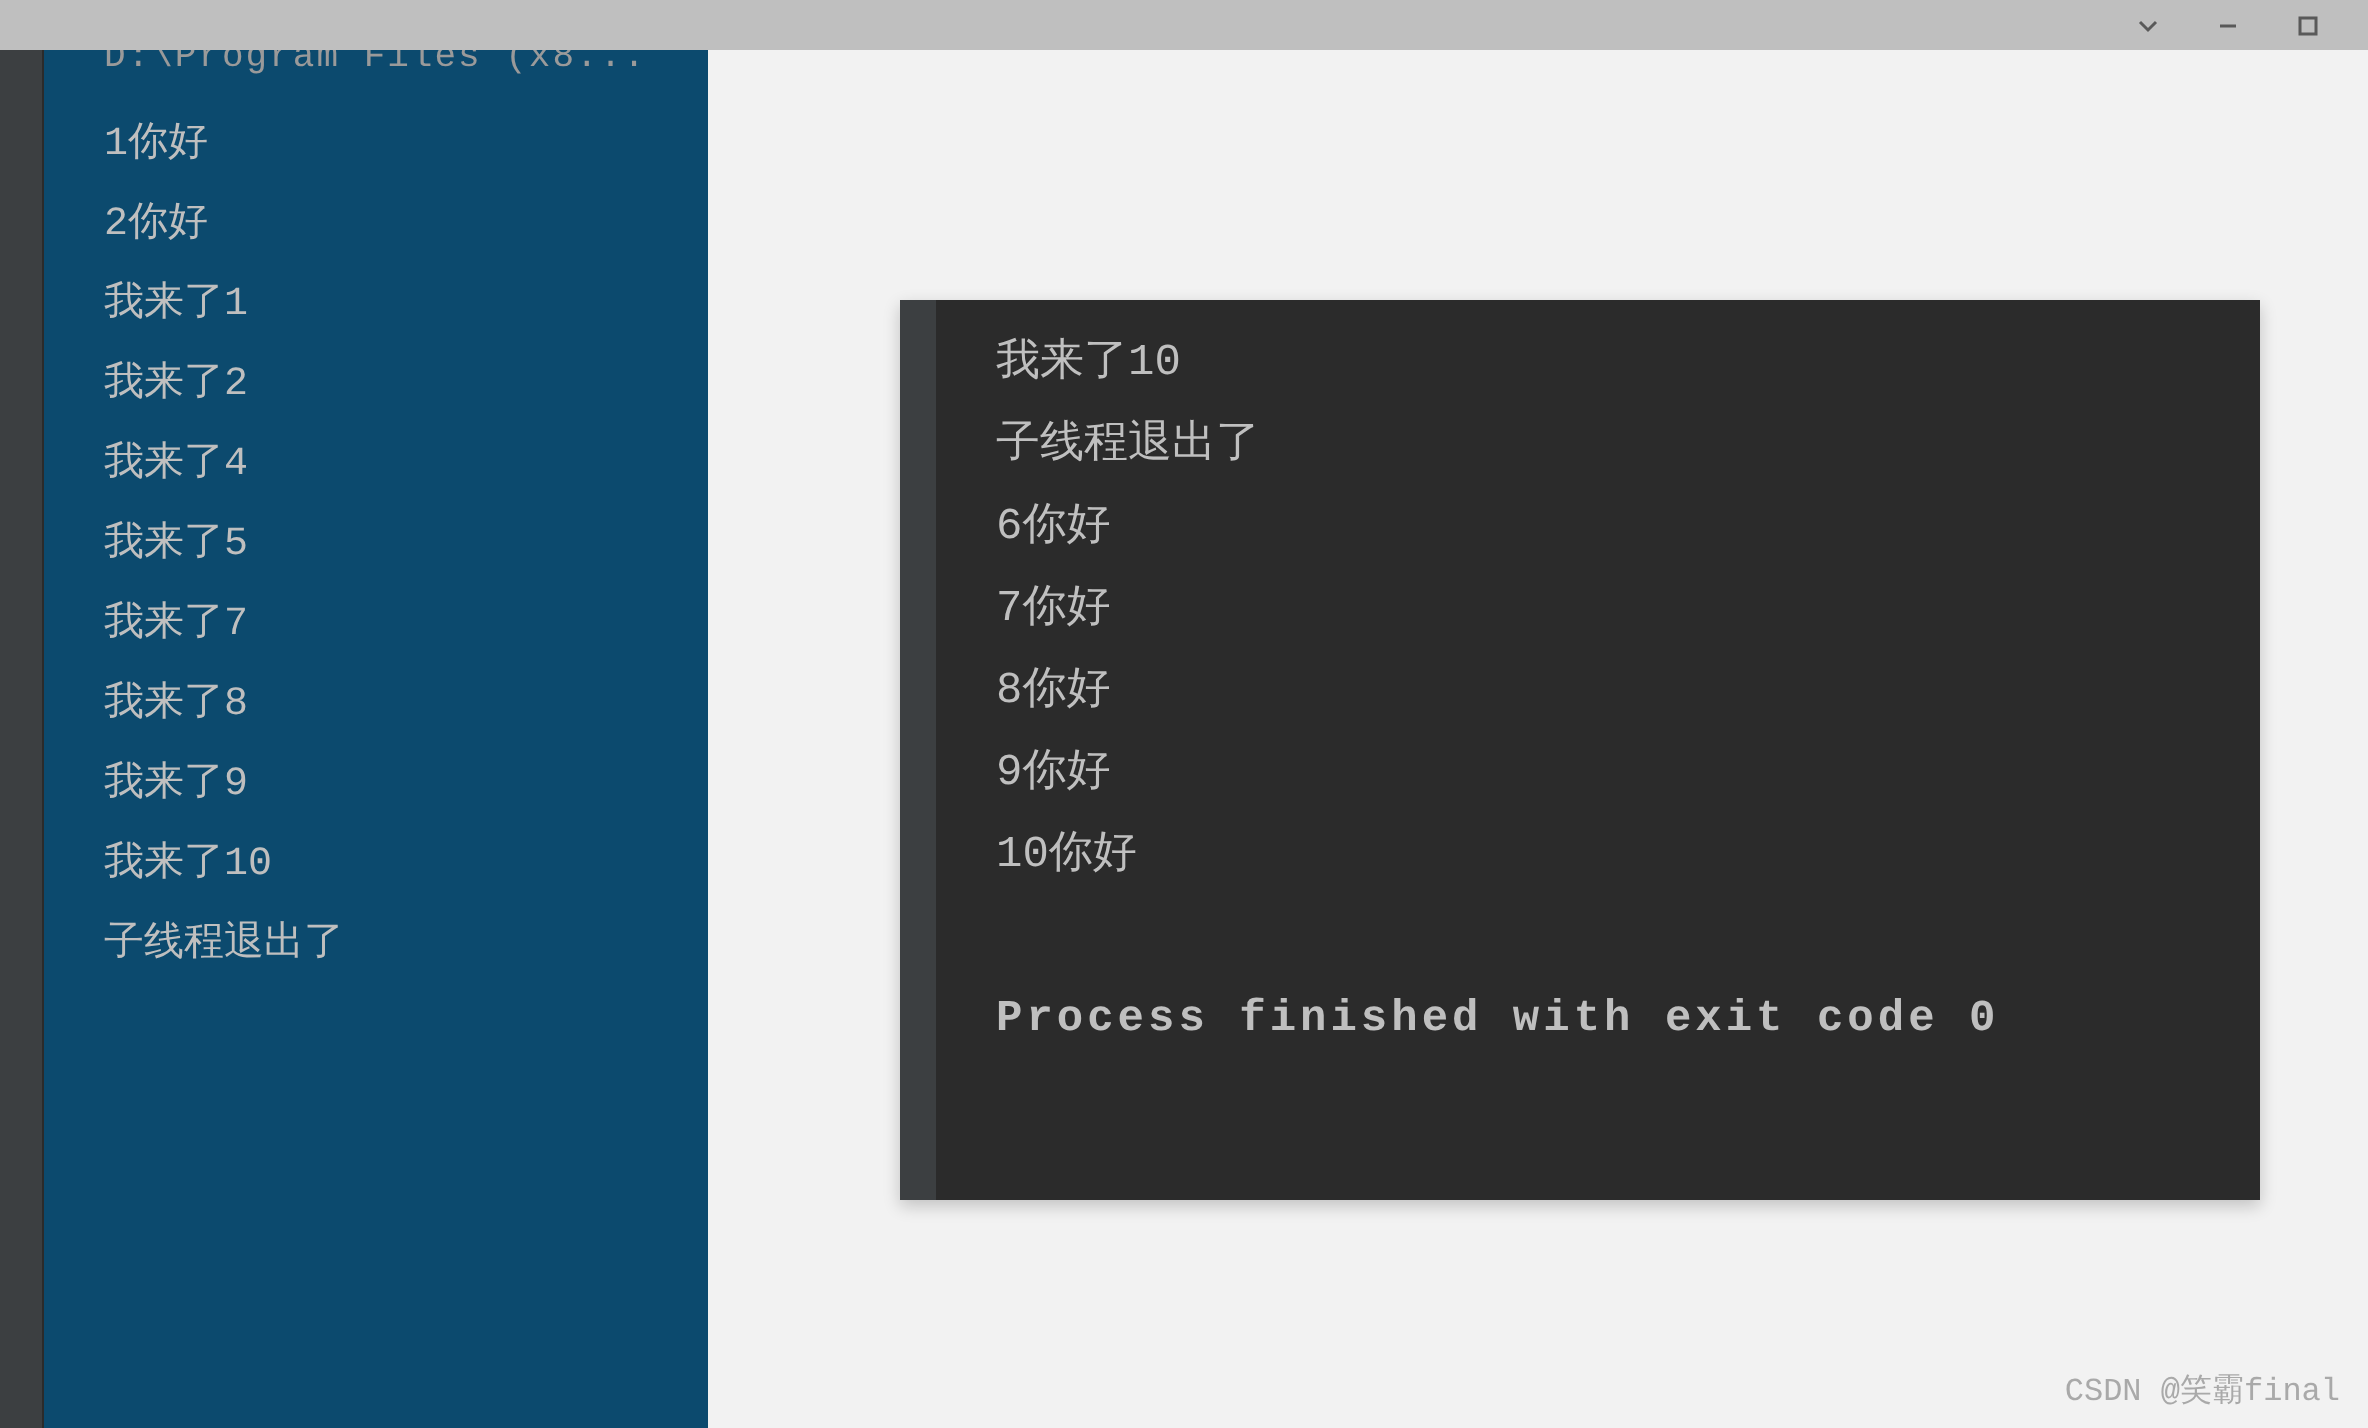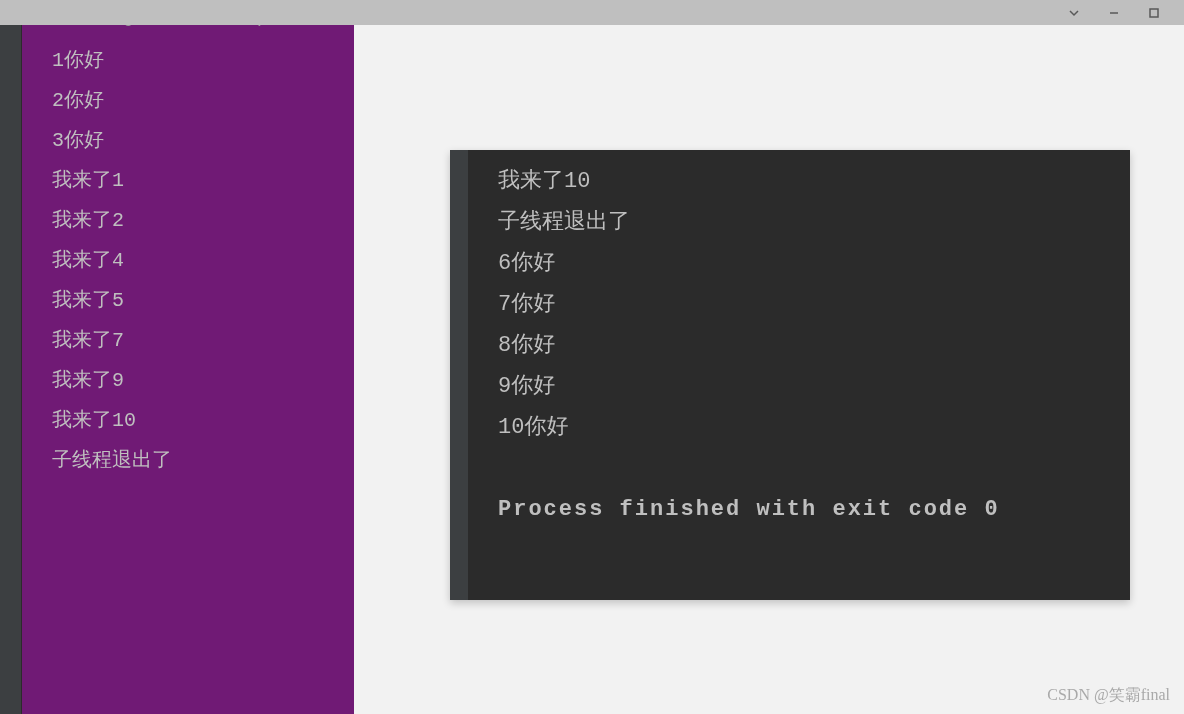--- a/index.html
+++ b/index.html
@@ -51,24 +51,24 @@
       height: 689px;
       background: #3c3f41;
       border-right: 1px solid #2b2b2b;
     }
     .left-console {
       position: absolute;
       left: 22px;
       top: 25px;
       width: 332px;
       height: 689px;
-      background: #701a75;
+      background: #0c4a6e;
       color: #bfbfbf;
       font-size: 20px;
-      padding: 0 0 0 30px;
+      padding: 12px 0 0 30px;
       overflow: hidden;
     }
     .left-console .truncated-header {
       color: #9a9a9a;
       font-size: 18px;
       white-space: nowrap;
       margin-top: -18px;
       margin-bottom: 14px;
       letter-spacing: 1px;
     }
@@ -101,21 +101,21 @@
       line-height: 41px;
       letter-spacing: 2px;
       font-weight: bold;
     }
     .watermark {
       position: absolute;
       right: 14px;
       bottom: 8px;
       color: rgba(120,120,120,0.6);
       font-size: 16px;
-      font-family: Liberation Serif, serif;
+      font-family: Liberation Mono, monospace;
     }
     .right-top-offset {
       margin-top: -30px;
     }
   </style>
 </head>
 <body>
 
 <div class="titlebar">
   <div class="titlebar-icon">
@@ -134,26 +134,26 @@
       </svg>
   </div>
 </div>
 
 <div class="gutter"></div>
 
 <div class="left-console">
   <div class="truncated-header">D:\Program Files (x8...</div>
   <div class="line">1你好</div>
   <div class="line">2你好</div>
-  <div class="line">3你好</div>
   <div class="line">我来了1</div>
   <div class="line">我来了2</div>
   <div class="line">我来了4</div>
   <div class="line">我来了5</div>
   <div class="line">我来了7</div>
+  <div class="line">我来了8</div>
   <div class="line">我来了9</div>
   <div class="line">我来了10</div>
   <div class="line">子线程退出了</div>
 </div>
 
 <div class="right-frame">
   <div class="line right-top-offset">我来了9</div>
   <div class="line">我来了10</div>
   <div class="line">子线程退出了</div>
   <div class="line">6你好</div>

